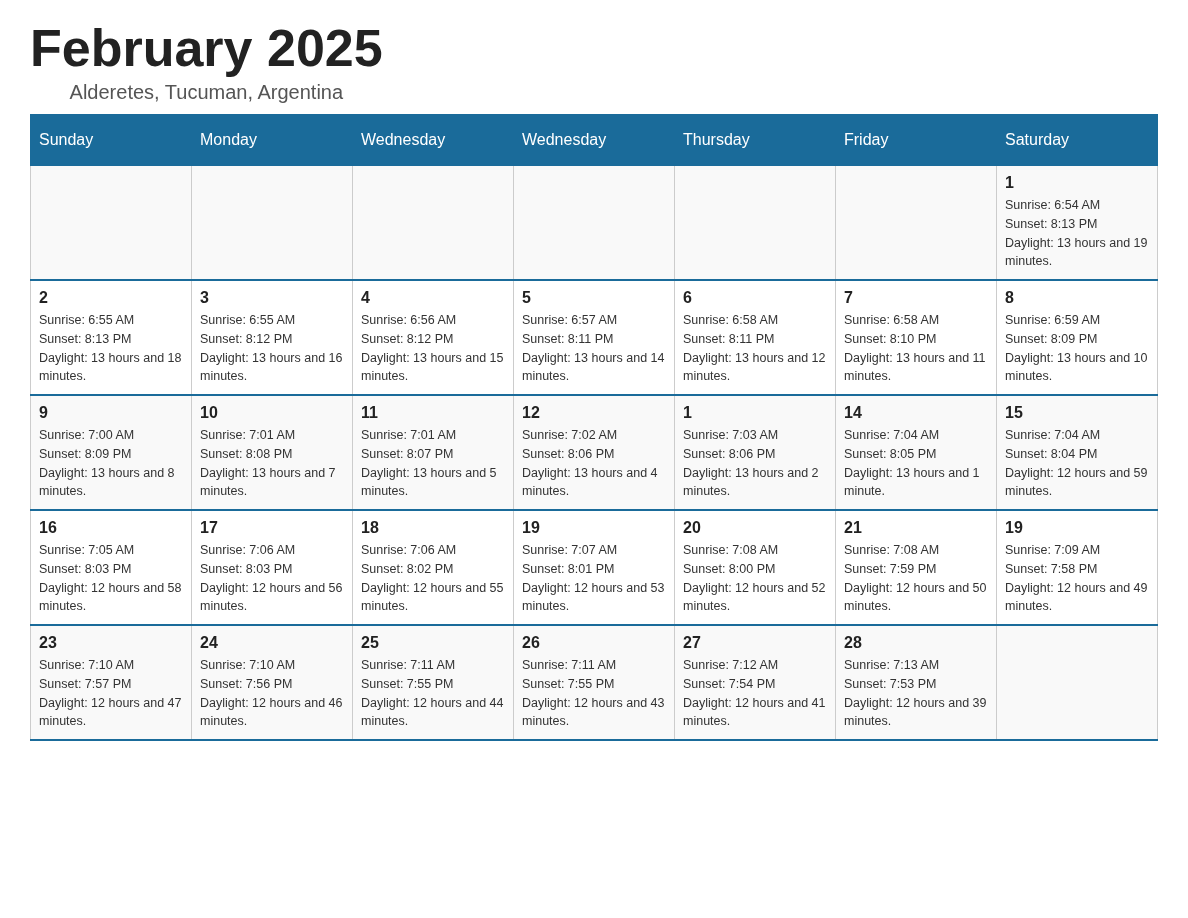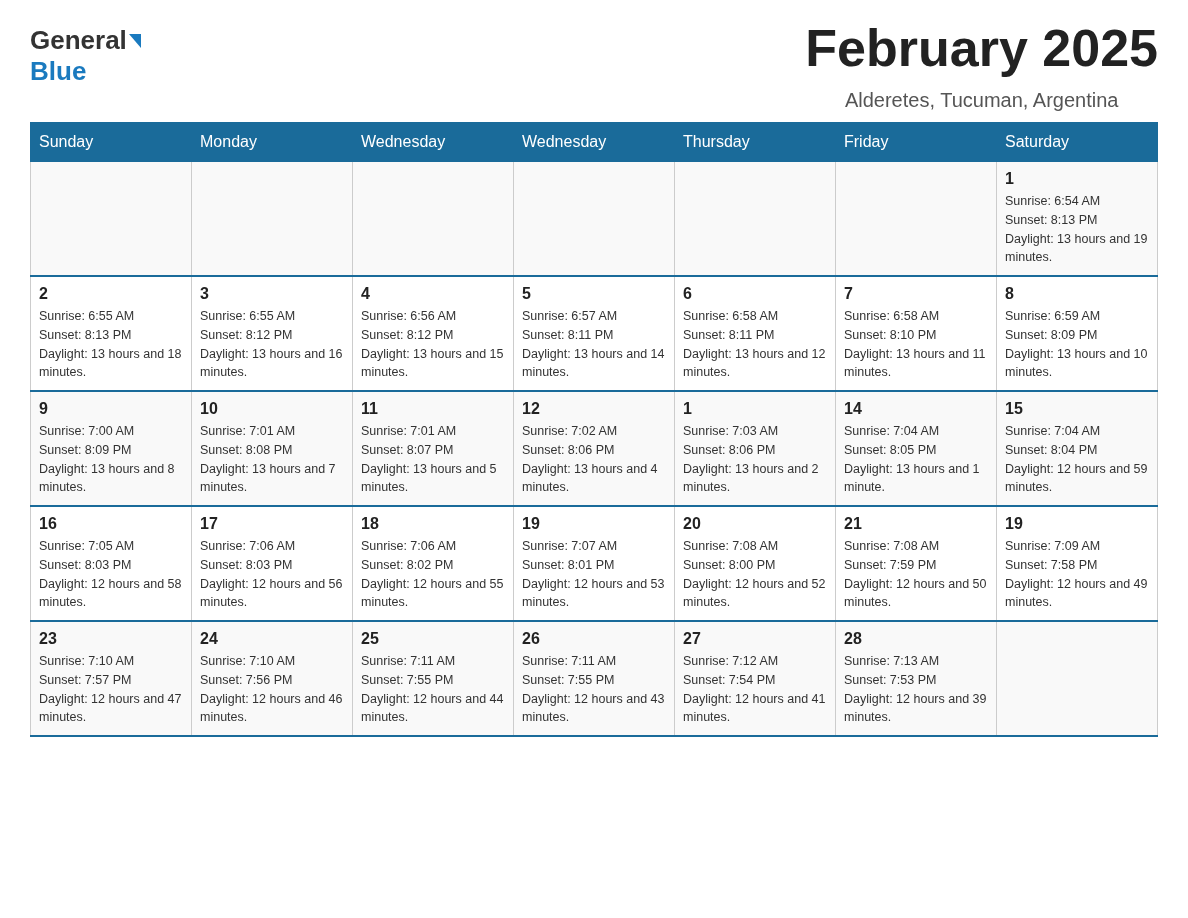--- a/index.html
+++ b/index.html
@@ -44,33 +44,33 @@
     }
     .month-title {
       font-size: 52px;
       font-weight: bold;
       color: #222;
       line-height: 1.1;
     }
     .location {
       font-size: 20px;
       color: #555;
-      margin-top: 12px;
+      margin-top: 4px;
     }
     table {
       width: 100%;
       border-collapse: collapse;
       margin-top: 10px;
     }
     thead tr {
       background-color: #1a6b9a;
     }
     thead th {
       color: #fff;
-      padding: 10px 8px;
+      padding: 16px 8px;
       text-align: left;
       font-size: 16px;
       font-weight: normal;
       border: 1px solid #1a6b9a;
     }
     tbody tr {
       border-bottom: 2px solid #1a6b9a;
     }
     tbody td {
       vertical-align: top;
@@ -100,27 +100,20 @@
       line-height: 1.5;
     }
     .empty-cell {
       min-height: 110px;
     }
   </style>
 </head>
 <body>
 
 <div class="header">
-  <div class="logo">
-    <div class="logo-text">
-      <span class="logo-general">General</span>
-      <span class="logo-arrow"></span>
-    </div>
-    <div class="logo-blue">Blue</div>
-  </div>
   <div class="title-section">
     <div class="month-title">February 2025</div>
     <div class="location">Alderetes, Tucuman, Argentina</div>
   </div>
 </div>
 
 <table>
   <thead>
     <tr>
     <th>Sunday</th>

